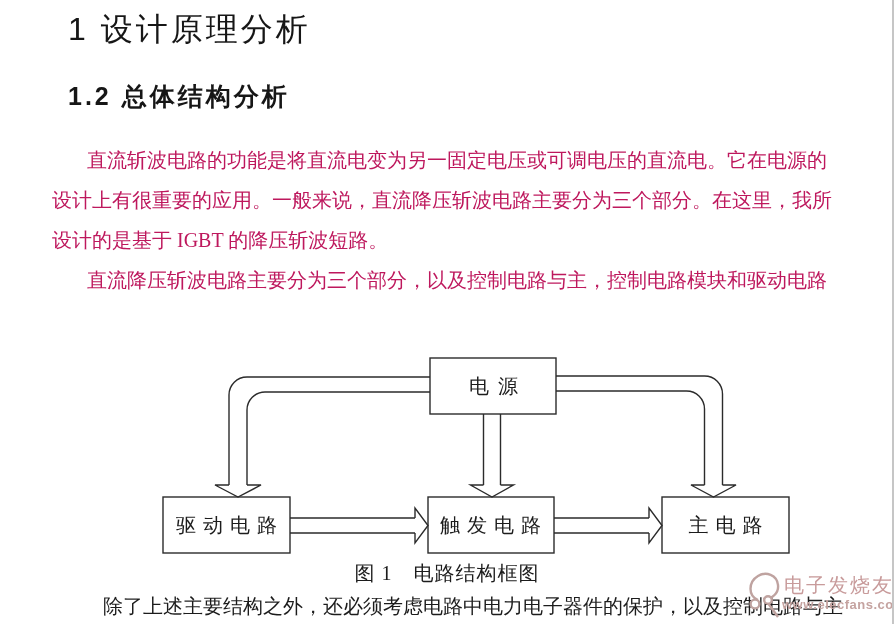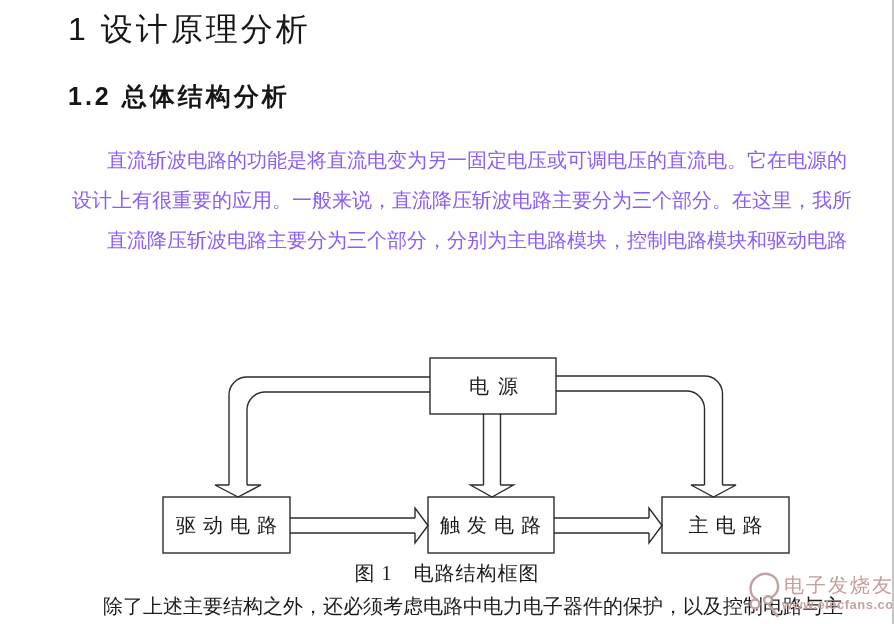--- a/index.html
+++ b/index.html
@@ -20,23 +20,23 @@
     color: #161616; white-space: nowrap;
   }
   .section-heading {
     position: absolute; left: 68px; top: 80px;
     font-family: "Liberation Sans", "DejaVu Sans", sans-serif;
     font-size: 25px; font-weight: 700; letter-spacing: 3px;
     color: #161616; white-space: nowrap;
   }
 
   .body-text {
-    position: absolute; left: 72px; top: 140px; width: 790px;
+    position: absolute; left: 52px; top: 140px; width: 790px;
     font-size: 20px; line-height: 40px;
-    color: #8b5cf6;
+    color: #be185d;
   }
   .body-text .line { height: 40px; white-space: nowrap; }
   .line.indent { padding-left: 35px; }
 
   .closing-text {
     position: absolute; left: 68px; top: 588px; width: 800px;
     font-size: 20px; line-height: 36px; color: #1c1c1c;
     white-space: nowrap;
   }
 
@@ -76,21 +76,22 @@
 
 <div class="doc-page">
 
   <div class="page-title">1 设计原理分析</div>
 
   <div class="section-heading">1.2 总体结构分析</div>
 
   <div class="body-text">
     <div class="line indent">直流斩波电路的功能是将直流电变为另一固定电压或可调电压的直流电。它在电源的</div>
     <div class="line">设计上有很重要的应用。一般来说，直流降压斩波电路主要分为三个部分。在这里，我所</div>
-    <div class="line indent">直流降压斩波电路主要分为三个部分，分别为主电路模块，控制电路模块和驱动电路</div>
+    <div class="line">设计的是基于 IGBT 的降压斩波短路。</div>
+    <div class="line indent">直流降压斩波电路主要分为三个部分，以及控制电路与主，控制电路模块和驱动电路</div>
   </div>
 
   <svg class="diagram-svg" width="894" height="210" viewBox="0 350 894 210" fill="none" stroke="#2b2b2b" stroke-width="1.4" stroke-linejoin="miter">
 
     <rect x="430" y="358" width="126" height="56" fill="#ffffff"></rect>
     <rect x="163" y="497" width="127" height="56" fill="#ffffff"></rect>
     <rect x="428" y="497" width="126" height="56" fill="#ffffff"></rect>
     <rect x="662" y="497" width="127" height="56" fill="#ffffff"></rect>
 
     <path d="M430,377 H247 A18,18 0 0 0 229,395 V485"></path>

